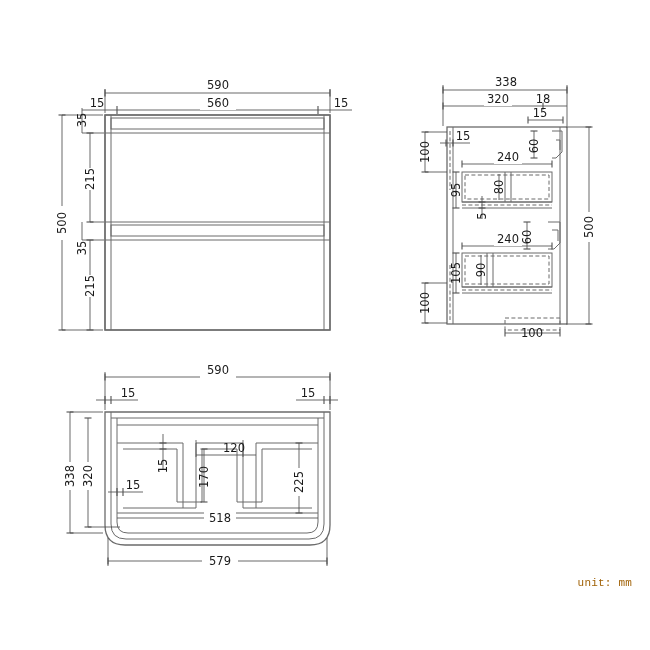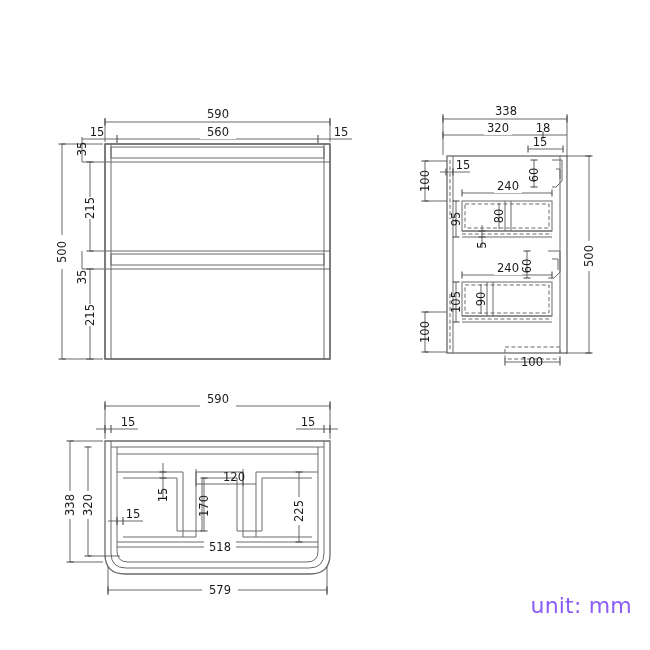--- a/index.html
+++ b/index.html
@@ -1,22 +1,22 @@
 <!DOCTYPE html>
 <html><head>
 <meta charset="utf-8">
 <style>
   html,body{margin:0;padding:0;background:#ffffff;}
   body{width:650px;height:650px;overflow:hidden;
        font-family:"DejaVu Sans","Liberation Sans",sans-serif;}
-  #sheet{position:relative;width:650px;height:611px;background:#fff;margin-top:29px;}
+  #sheet{position:relative;width:650px;height:611px;background:#fff;}
   svg{display:block;}
   text{font-family:"DejaVu Sans","Liberation Sans",sans-serif;fill:#1a1a1a;}
-  .unit-label{position:absolute;right:18px;bottom:22px;font-size:22px;color:#8b5cf6;
-              letter-spacing:.2px;}
+  .unit-label{position:absolute;right:18px;bottom:22px;font-size:11px;color:#a16207;
+              letter-spacing:.2px;font-family:Liberation Mono, monospace;}
 </style>
 </head>
 <body>
 
 <div id="sheet">
 
 <svg width="650" height="650" viewBox="0 0 650 650">
   <defs>
     <style>
       .ol{fill:none;stroke:#6b6b6b;stroke-width:1.3;}

